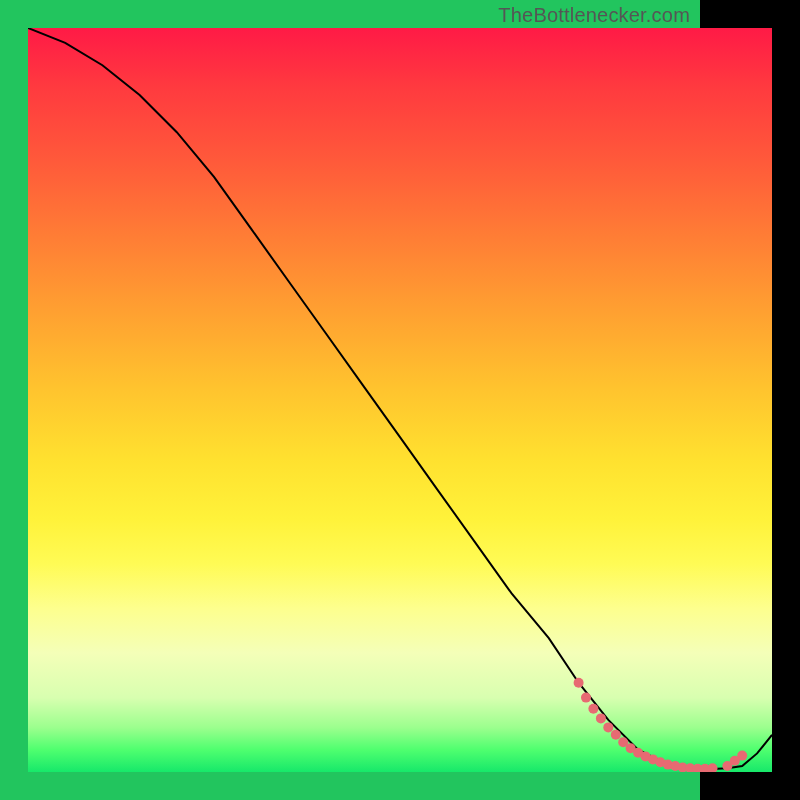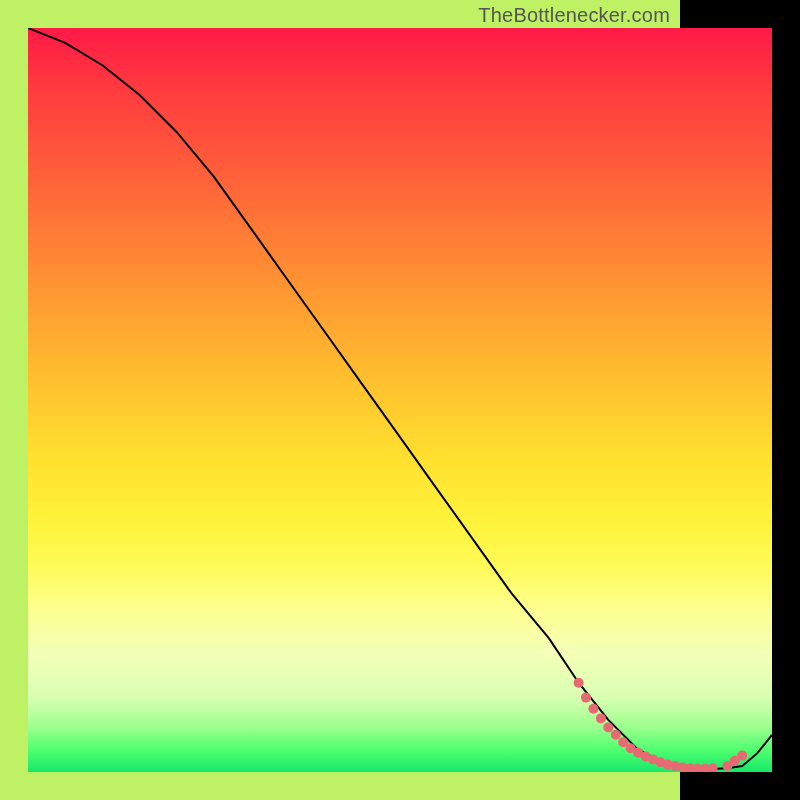--- a/index.html
+++ b/index.html
@@ -10,21 +10,22 @@
     height: 800px;
     overflow: hidden;
     font-family: Arial, sans-serif;
   }
   .frame {
     position: absolute;
     left: 0;
     top: 0;
     width: 680px;
     height: 800px;
-    background: #bef264;
+    background: #22c55e;
+    padding-left: 20px;
   }
   .watermark {
     position: absolute;
     top: 4px;
     right: 10px;
     color: #555;
     font-size: 20px;
     font-weight: 500;
     letter-spacing: 0.2px;
   }

